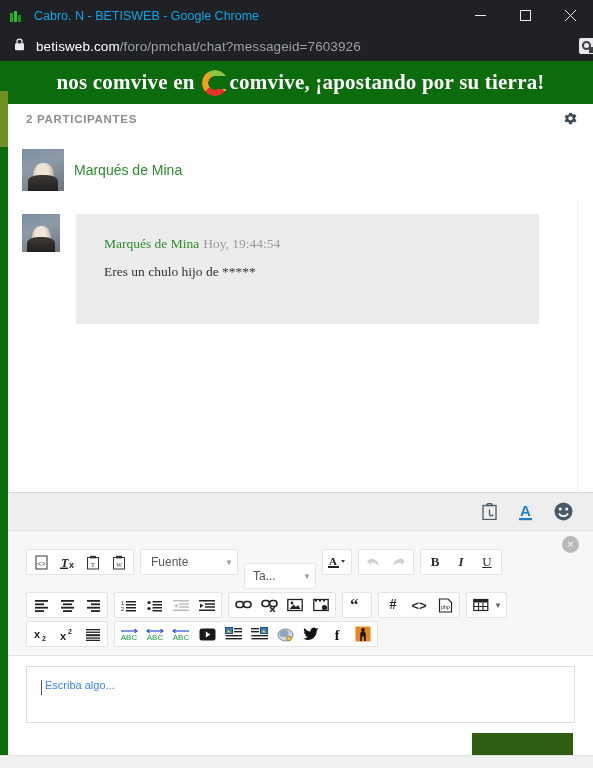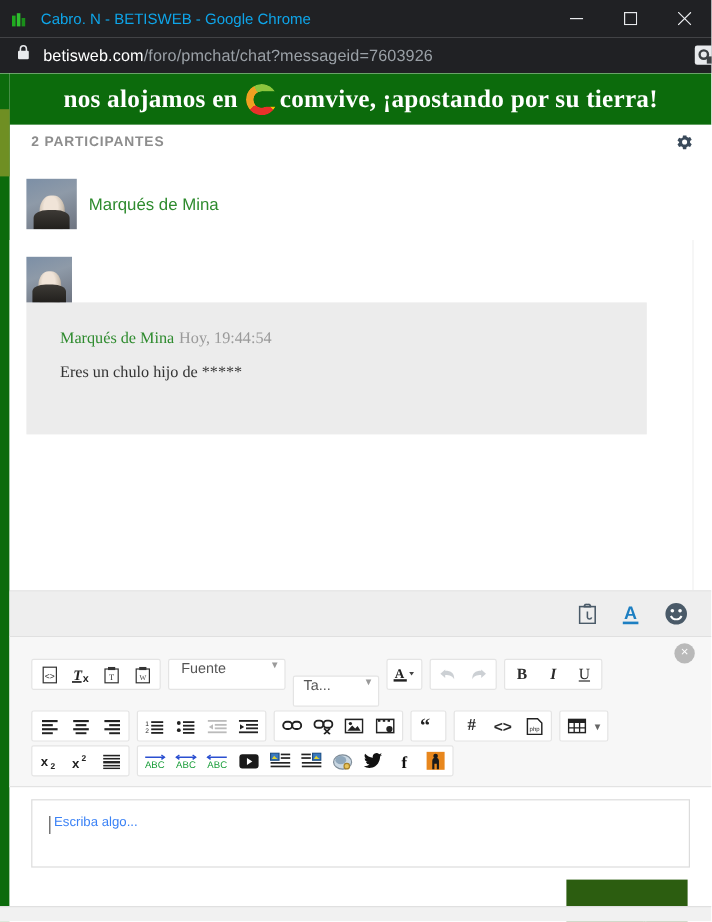--- a/index.html
+++ b/index.html
@@ -131,21 +131,21 @@
     opacity:.75;
   }
   .pavatar.a2 .bot{
     position:absolute;left:0;right:0;bottom:0;height:9px;background:#12a012;
     color:#fff;font-size:4px;font-weight:bold;text-align:center;line-height:9px;
     letter-spacing:.3px;overflow:hidden;
   }
   .pname{font-size:14px;color:#2e8b2e;}
 
   .chat-area{margin-left:8px;background:#fff;height:292px;position:relative;}
-  .msg-row{display:flex;padding:14px 0 0 14px;flex-direction:column;}
+  .msg-row{display:flex;padding:14px 0 0 14px;}
   .msg-avatar{
     width:38px;height:38px;flex:none;margin-right:16px;
     background:linear-gradient(160deg,#7c8fa6 0%,#8e9aa8 40%,#6e7480 100%);
     position:relative;overflow:hidden;
   }
   .msg-avatar:before{
     content:"";position:absolute;left:10px;top:12px;width:19px;height:26px;
     border-radius:45% 45% 10% 10%;
     background:radial-gradient(ellipse at 45% 35%,#f0e4d8 0 35%,#cfc3b4 60%,#6d6257 100%);
   }
@@ -189,21 +189,21 @@
     border-radius:2px;padding:1px;
   }
   .btn{
     width:26px;height:22px;display:flex;align-items:center;justify-content:center;
     color:#2b2b2b;font-size:12px;cursor:pointer;background:transparent;border:0;
   }
   .btn.dim{opacity:.3;}
   .btn svg{display:block;}
   .combo{
     border:1px solid #e4e4e4;background:#fff;border-radius:2px;height:24px;
-    display:flex;justify-content:space-between;
+    display:flex;align-items:center;justify-content:space-between;
     padding:0 4px 0 10px;font-size:12px;color:#555;cursor:pointer;
   }
   .combo .cap{white-space:nowrap;}
   .combo .arrow{margin-left:10px;color:#9a9a9a;font-size:8px;}
   .combo.fuente{width:82px;}
   .combo.tam{width:58px;padding-left:8px;margin-top:28px;}
   .close-circle{
     position:absolute;right:8px;top:1px;width:17px;height:17px;border-radius:50%;
     background:#b9b9b9;color:#fff;display:flex;align-items:center;justify-content:center;
     font-size:11px;line-height:1;cursor:pointer;font-family:"Liberation Sans",sans-serif;
@@ -274,21 +274,21 @@
   </div>
 
   <div class="page">
 
     <div class="leftstrip">
       <div class="olive"></div>
     </div>
 
     <div class="banner">
       <div class="banner-text">
-        <span>nos alojamos en</span>
+        <span>nos comvive en</span>
         <span class="comvive-logo">
           <span class="c-ring"></span>
             <span class="c-gap"></span>
         </span>
         <span>comvive</span>
         <span>, ¡apostando por su tierra!</span>
       </div>
     </div>
 
     <div class="participants-bar">

